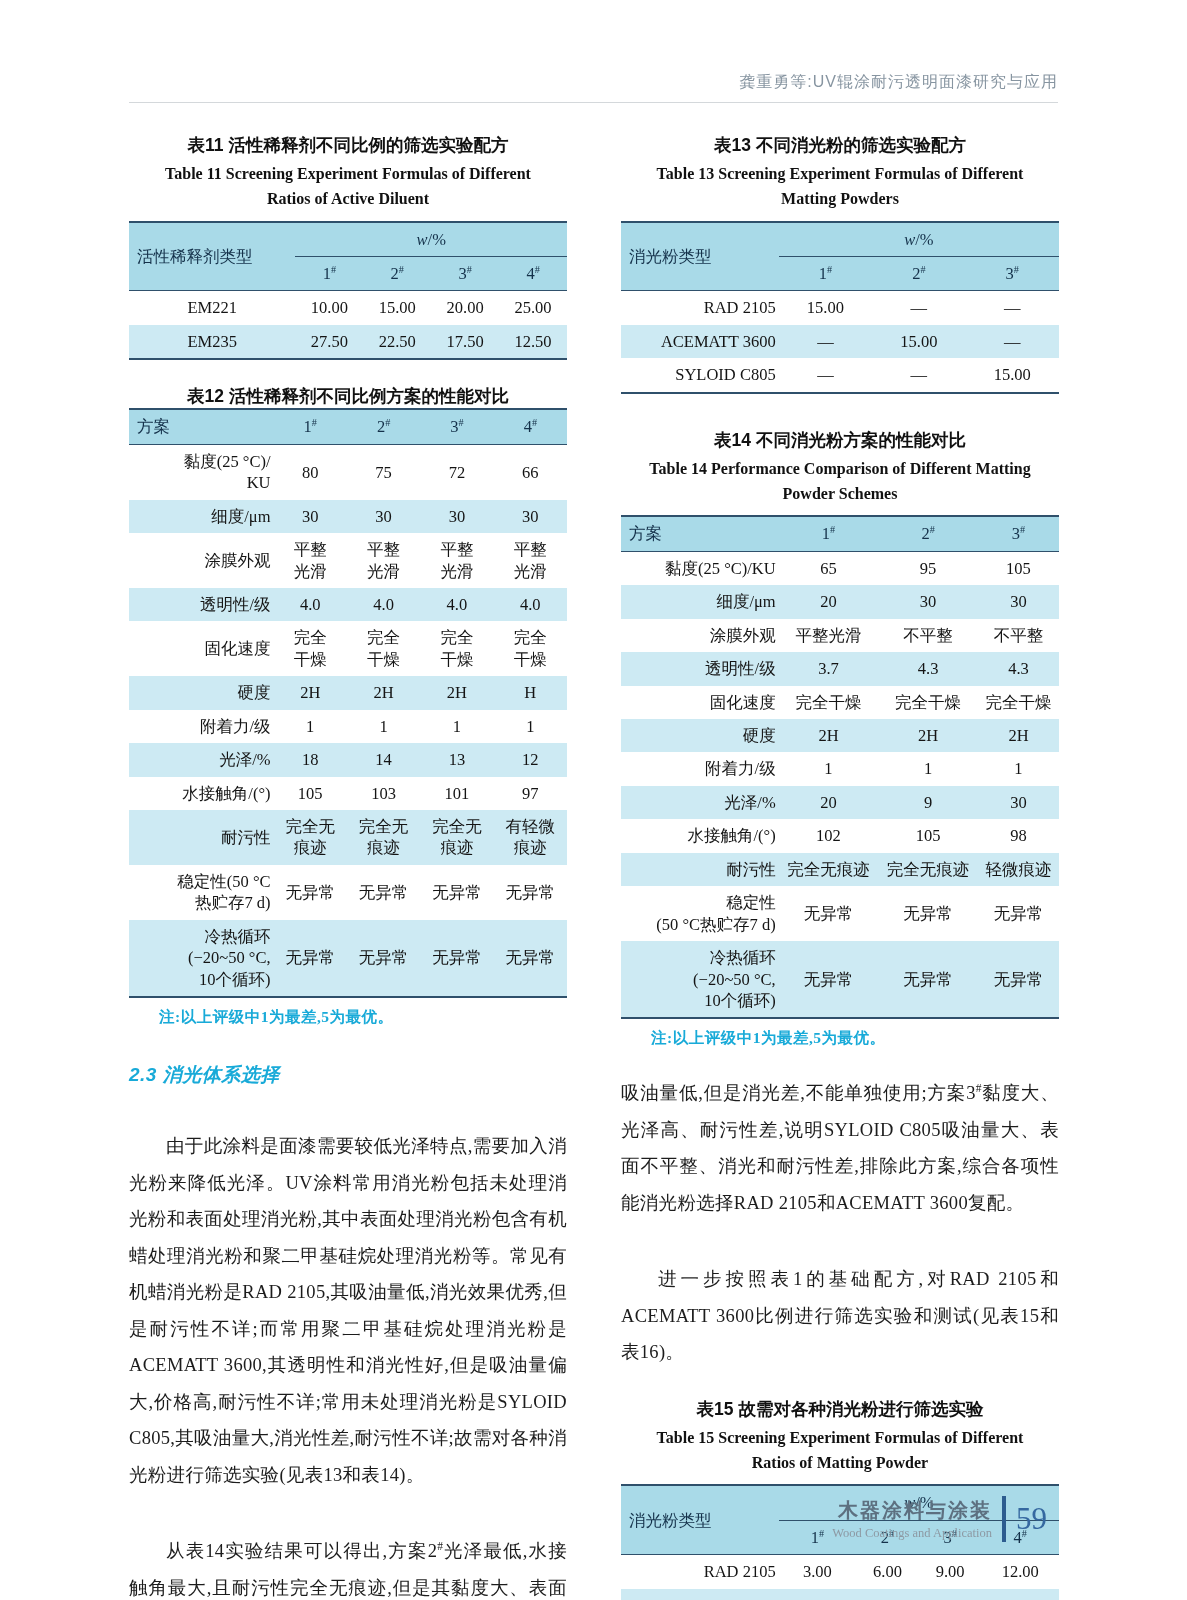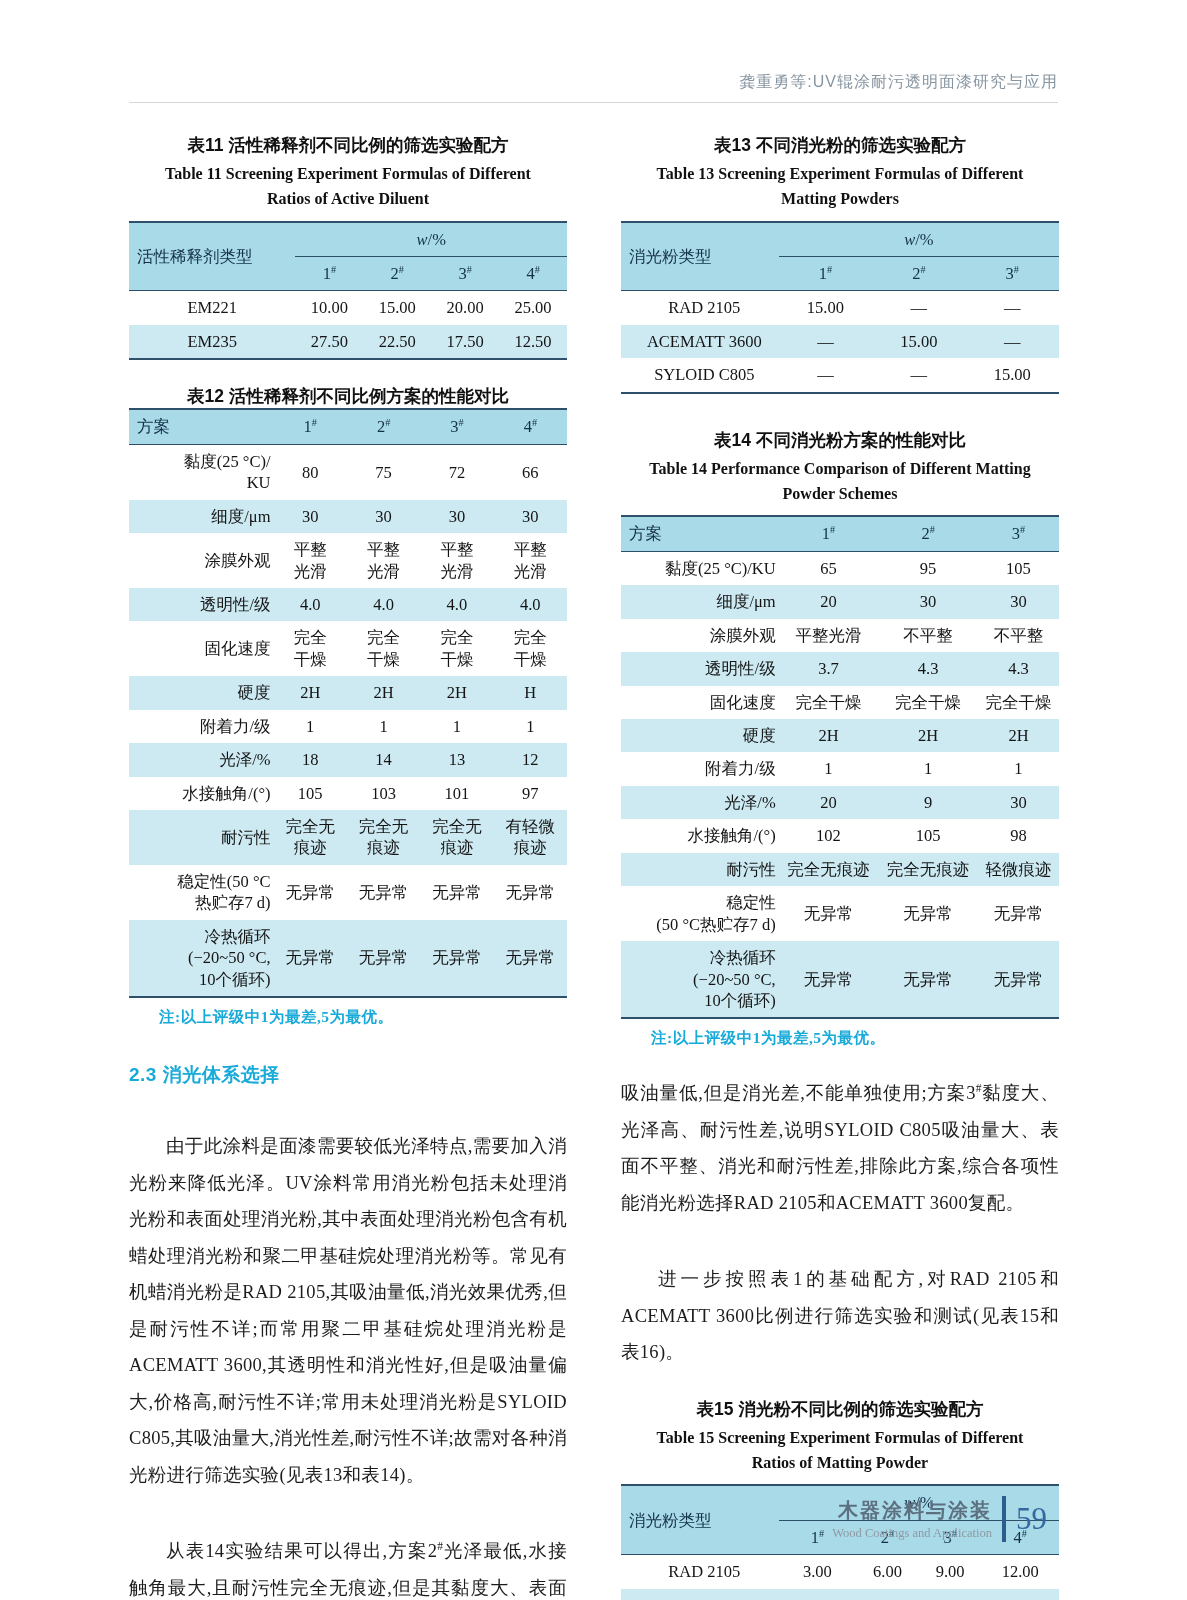--- a/index.html
+++ b/index.html
@@ -41,40 +41,41 @@
     font-size:16.5px;line-height:1.3;
   }
   th,td{padding:6px 3px;text-align:center;vertical-align:middle;white-space:pre-line;}
   thead th{background:#a9dae8;font-weight:normal;color:#14314a;}
   tbody td{color:#141414;}
   tbody tr:nth-child(even){background:#cdeaf3;}
   tbody tr:first-child td{border-top:1.5px solid #2f506b;}
   th.grp{border-bottom:1px solid #2f506b;}
   th.lbl{text-align:left;padding-left:8px;}
   .perf td.lbl{text-align:right;padding-left:10px;}
-  .left-lbl td.lbl{text-align:center;padding-left:12px;}
+  .left-lbl td.lbl{text-align:right;padding-left:12px;}
   .c11 .lbl{width:38%;}
   .c13 .lbl{width:36%;}
   .c12 .lbl{width:33%;}
   .c14 .lbl{width:36%;}
   .c15 .lbl{width:36%;}
   sup{font-size:62%;vertical-align:super;line-height:0;}
   i{font-style:italic;}
   
   .tbl-note{
     margin:9px 0 0 30px;
     color:#18aad8;font-weight:bold;font-size:15.5px;
     letter-spacing:0.5px;
   }
   
   .sec-heading{
     margin-top:34px;
     font-family:"Liberation Sans","DejaVu Sans",sans-serif;
     font-weight:bold;font-size:19px;color:#18aad8;
     letter-spacing:0.5px;
+    font-style:italic;
   }
   
   .para{
     margin:10px 0 0 0;
     font-size:18.5px;line-height:36.5px;
     text-align:justify;letter-spacing:0.3px;color:#1c1c1c;
   }
   .para.indent{text-indent:2em;margin-top:40px;}
   .gap-24{height:24px;}
   .gap-34{height:34px;}
@@ -412,21 +413,21 @@
         </div>
 
         <div class="gap-16"></div>
 
         <p class="para">吸油量低,但是消光差,不能单独使用;方案3<sup>#</sup>黏度大、光泽高、耐污性差,说明SYLOID C805吸油量大、表面不平整、消光和耐污性差,排除此方案,综合各项性能消光粉选择RAD 2105和ACEMATT 3600复配。</p>
         <p class="para indent">进一步按照表1的基础配方,对RAD 2105和ACEMATT 3600比例进行筛选实验和测试(见表15和表16)。</p>
 
         <div class="gap-26"></div>
 
         <div>
-          <div class="tbl-title-zh">表15  消光粉不同比例的筛选实验配方</div>
+          <div class="tbl-title-zh">表15  故需对各种消光粉进行筛选实验</div>
           <div class="tbl-title-en">Table 15   Screening Experiment Formulas of Different
 Ratios of Matting Powder</div>
           <div class="c15 left-lbl">
               <table>
                 <thead>
                   <tr>
                     <th class="lbl" rowspan="2">消光粉类型</th>
                     <th class="grp" colspan="4"><i>w</i>/%</th>
                   </tr>
                   <tr>

